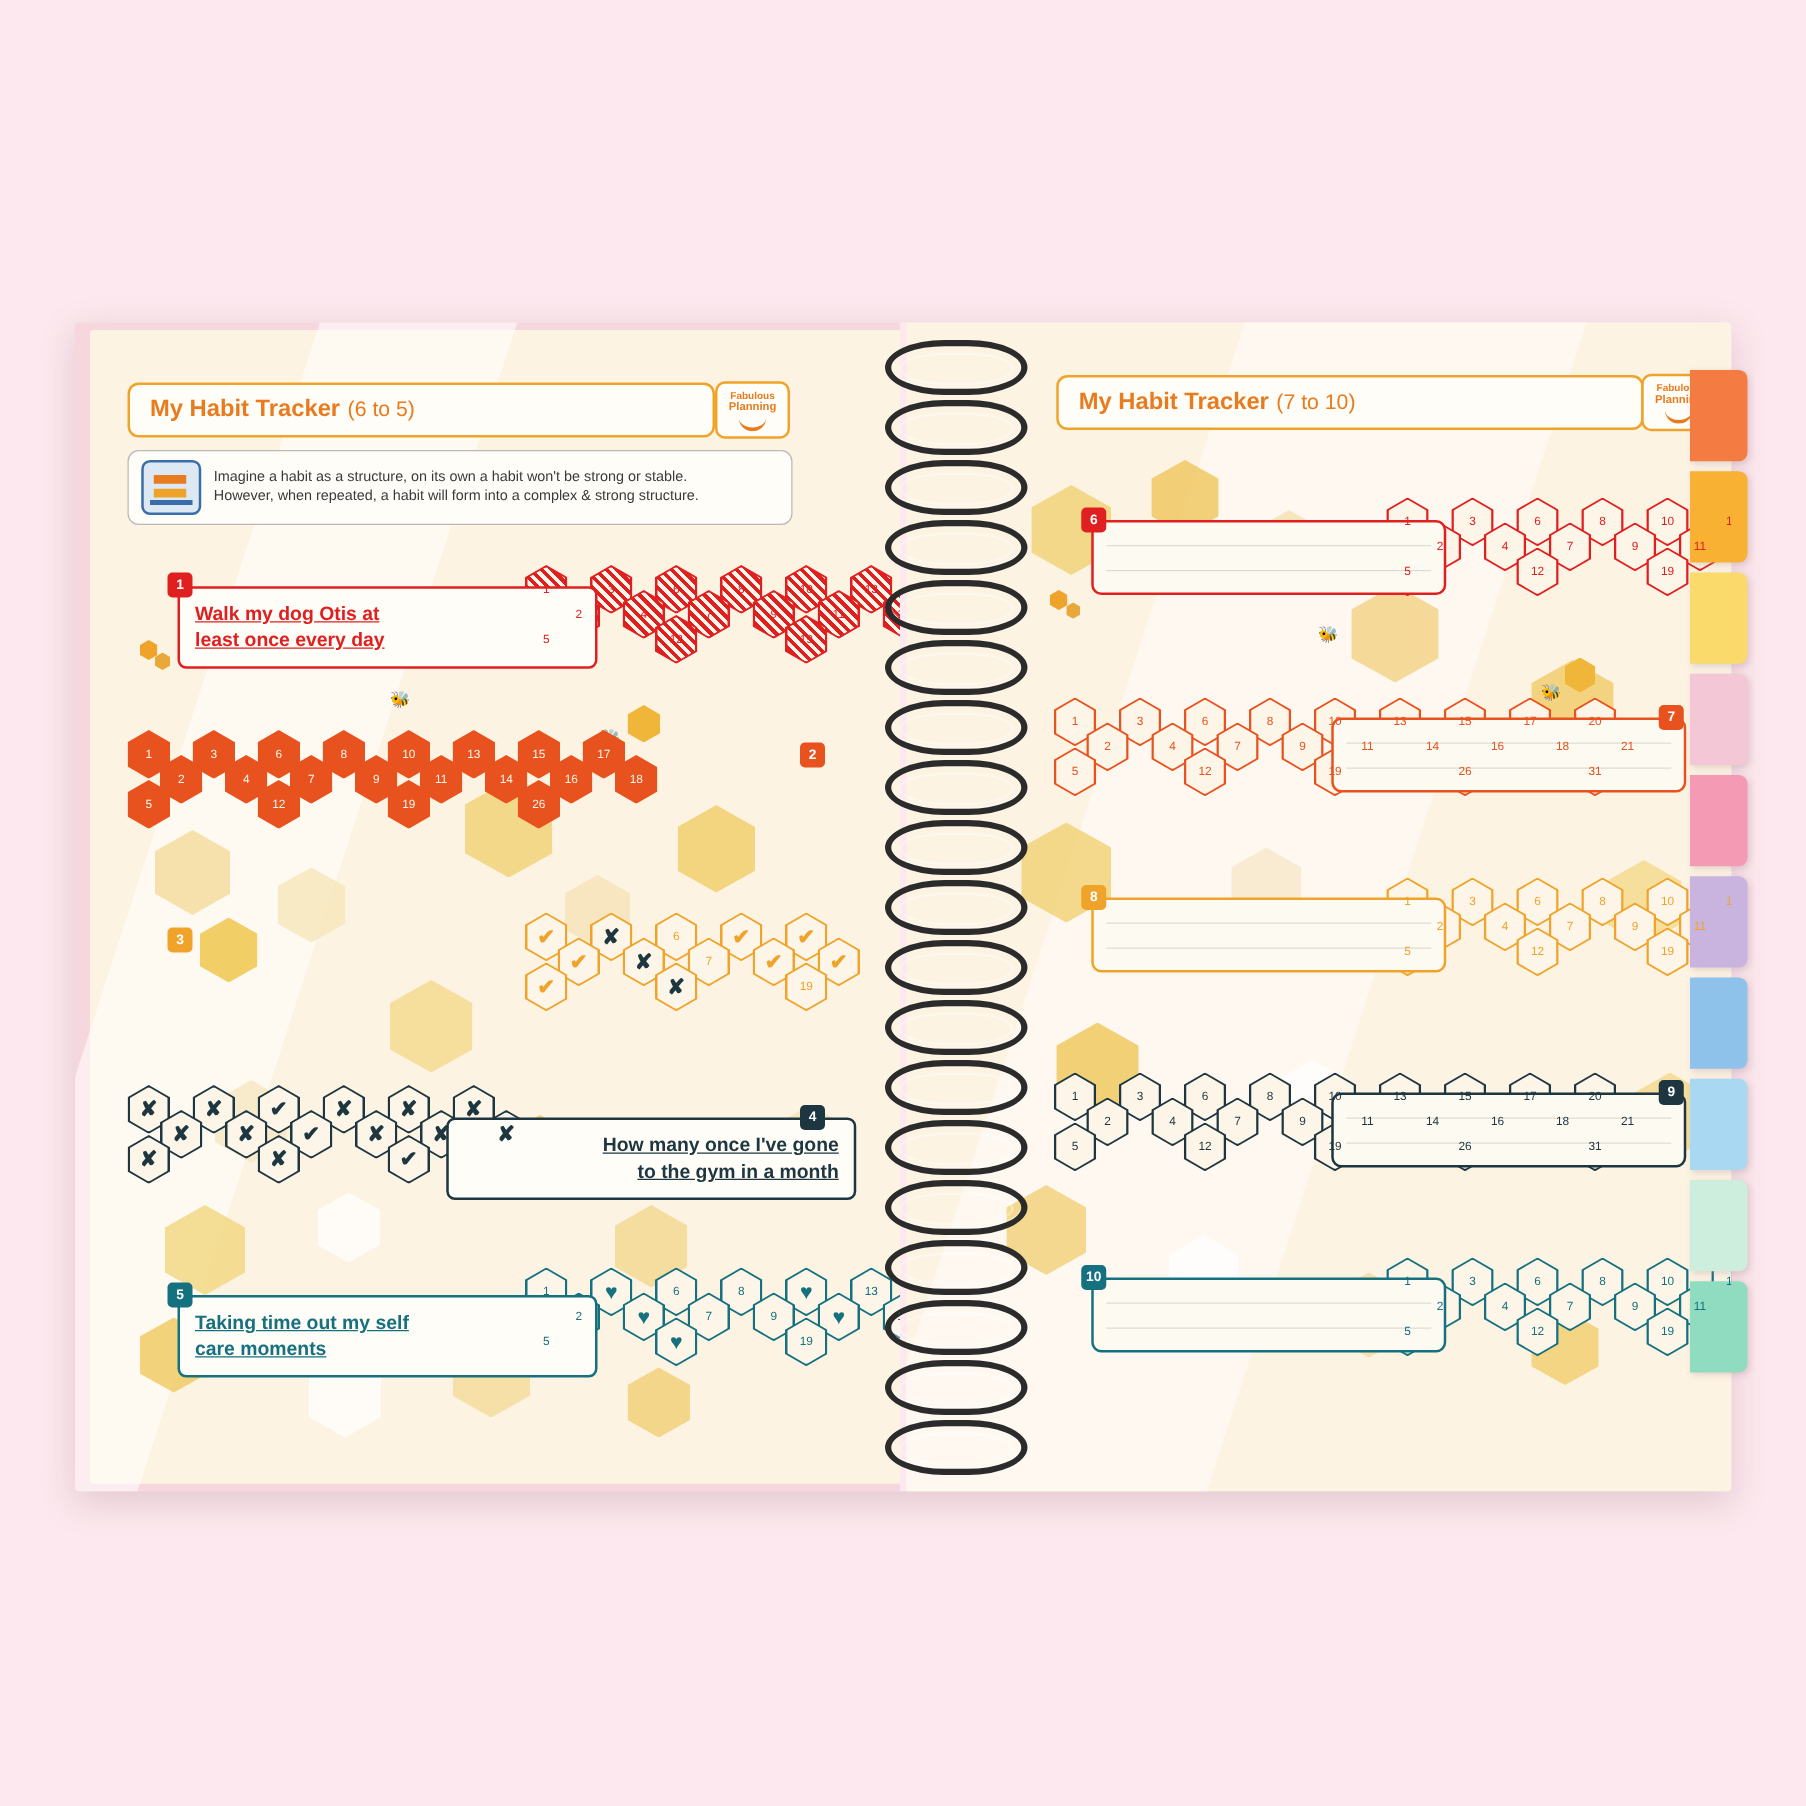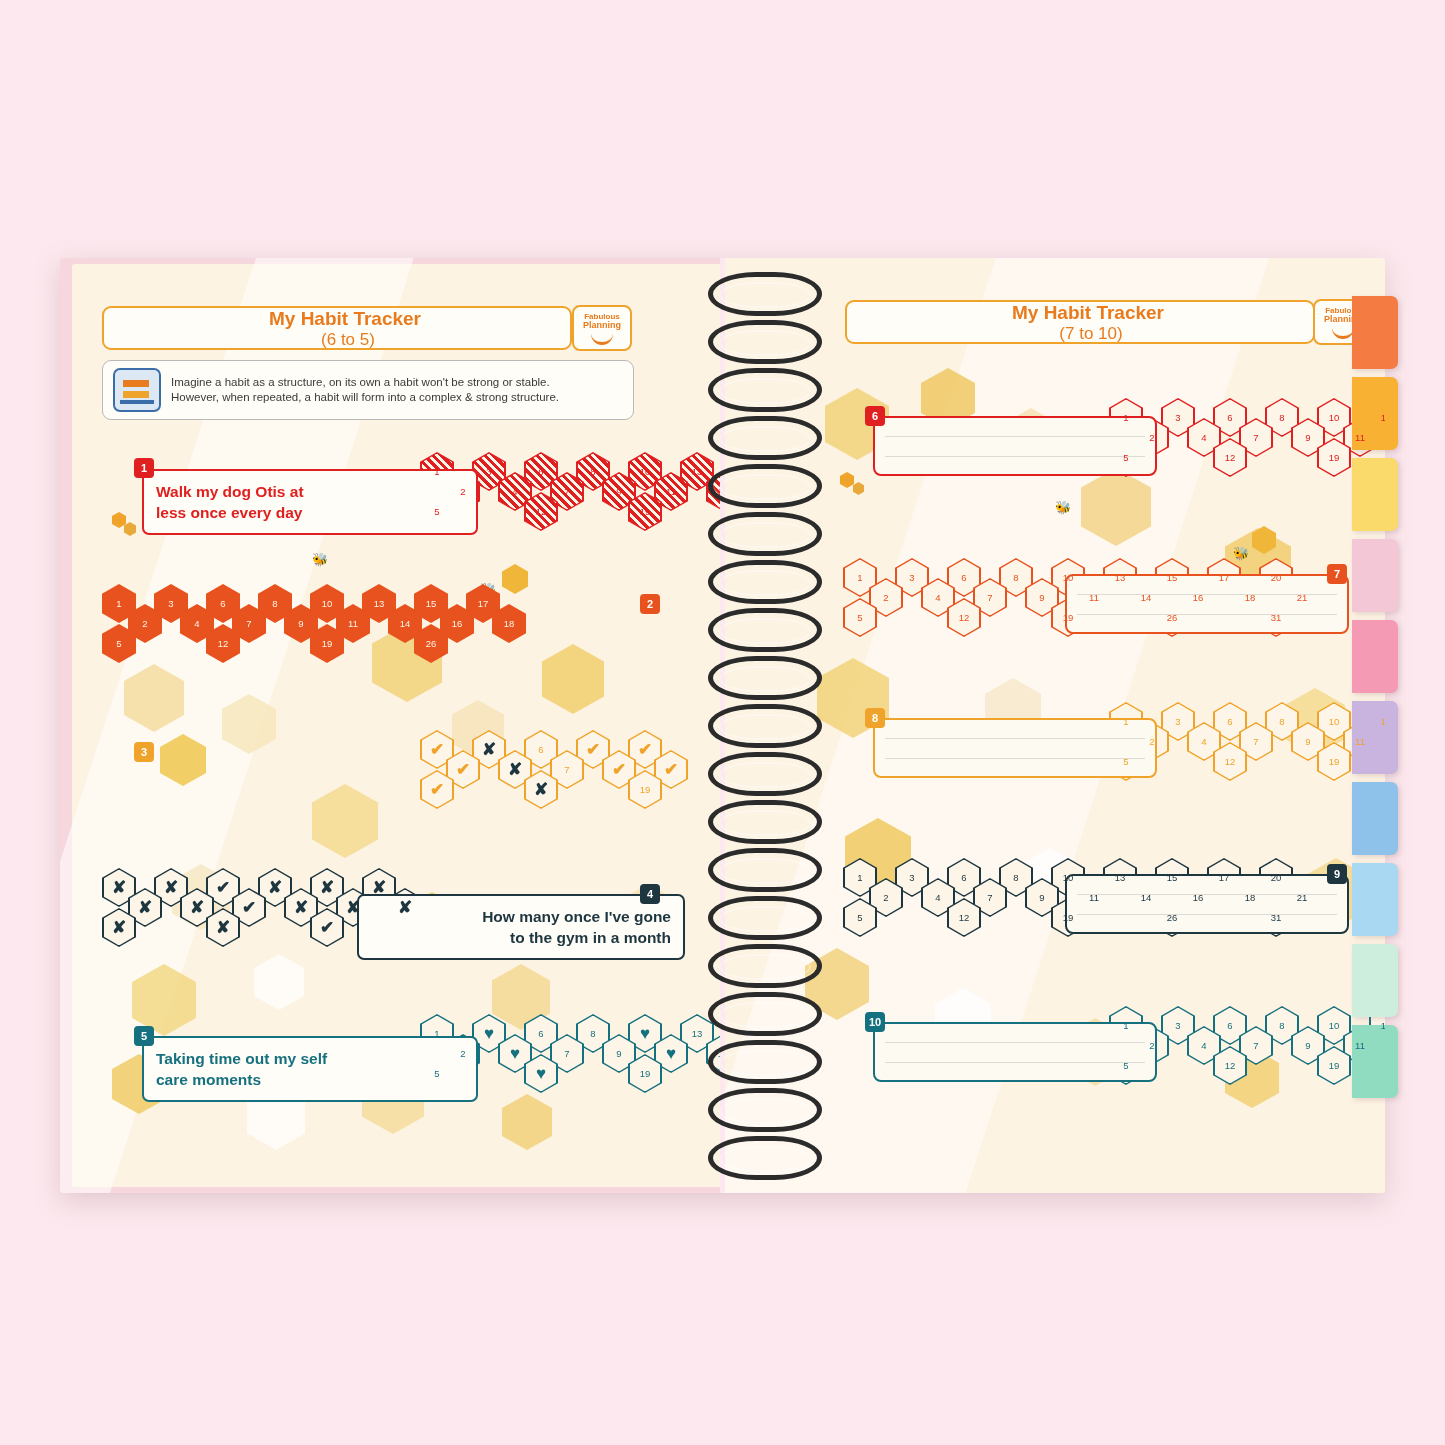--- a/index.html
+++ b/index.html
@@ -60,21 +60,21 @@
   
   .tabs{position:absolute;left:1352px;top:296px;width:46px;}
   .tab{
     width:46px;height:73px;margin-bottom:8px;border-radius:0 7px 7px 0;
     box-shadow:2px 2px 5px rgba(150,120,125,.25);
   }
 
   
   .title-bar{
     position:absolute;height:40px;border:2px solid #f0a32a;border-radius:9px;
-    background:#fffdf7;display:flex;align-items:center;padding-left:16px;flex-direction:column;
+    background:#fffdf7;display:flex;align-items:center;padding-left:16px;
   }
   .title-strong{color:#e87b1e;font-weight:bold;font-size:19px;}
   .title-light{color:#e87b1e;font-size:17px;margin-left:6px;}
   .logo{
     position:absolute;width:56px;height:42px;border:2px solid #f0a32a;border-radius:8px;
     background:#fffdf7;display:flex;flex-direction:column;align-items:center;justify-content:center;
   }
   .logo .l1{font-size:8px;font-weight:bold;color:#e87b1e;line-height:9px;}
   .logo .l2{font-size:9px;font-weight:bold;color:#e87b1e;line-height:9px;}
   .logo .smile{width:22px;height:10px;border-bottom:3px solid #e87b1e;border-radius:0 0 40px 40px;margin-top:2px;}
@@ -90,21 +90,21 @@
   }
   .tip-icon .bar{position:absolute;background:#e87b1e;}
   .tip-text{font-size:11.5px;color:#3a3a3a;line-height:15px;}
 
   
   .habit-label{
     position:absolute;border-radius:7px;background:#fffdf7;
     display:flex;flex-direction:column;justify-content:center;
     padding:5px 12px;font-size:15.5px;line-height:21px;font-weight:bold;
   }
-  .habit-label.twoline{height:52px;}
+  .habit-label.twoline{height:52px;text-decoration:underline;}
   .badge{
     position:absolute;width:20px;height:20px;border-radius:4px;color:#fff;
     font-size:11px;font-weight:bold;display:flex;align-items:center;justify-content:center;
   }
   .blank-line{
     position:absolute;border-radius:8px;background:#fdfaf2;
   }
   .blank-line .rule{position:absolute;left:10px;right:10px;height:1px;background:rgba(0,0,0,.12);}
 
   
@@ -254,21 +254,21 @@
               <span style="color: rgb(224, 32, 32);">12</span>
             </div>
             <div class="hex" style="left: 208px; top: 40px;">
               <div class="hx" style="background: rgb(224, 32, 32);"></div>
               <div class="hx-in" style="background: repeating-linear-gradient(45deg, rgb(224, 32, 32) 0px, rgb(224, 32, 32) 3px, rgb(253, 246, 232) 3px, rgb(253, 246, 232) 6px);"></div>
               <span style="color: rgb(224, 32, 32);">19</span>
             </div>
           </div>
         <div class="habit-label twoline" style="left:70px;top:205px;width:308px;border:2px solid #e02020;color:#e02020;">
           <div>Walk my dog Otis at</div>
-          <div>less once every day</div>
+          <div>least once every day</div>
         </div>
         <div class="badge" style="left:62px;top:194px;background:#e02020;">
           <span>1</span>
         </div>
         <div class="hexdeco hexshape" style="left:40px;top:248px;width:14px;height:16px;background:#f0a32a;"></div>
         <div class="hexdeco hexshape" style="left:52px;top:258px;width:12px;height:14px;background:#e8a93a;"></div>
         <div class="bee" style="left:240px;top:288px;">🐝</div>
         <div class="hexdeco hexshape" style="left:430px;top:300px;width:26px;height:30px;background:#f0b63a;"></div>
         <div class="bee" style="left:408px;top:318px;">🐝</div>
 

